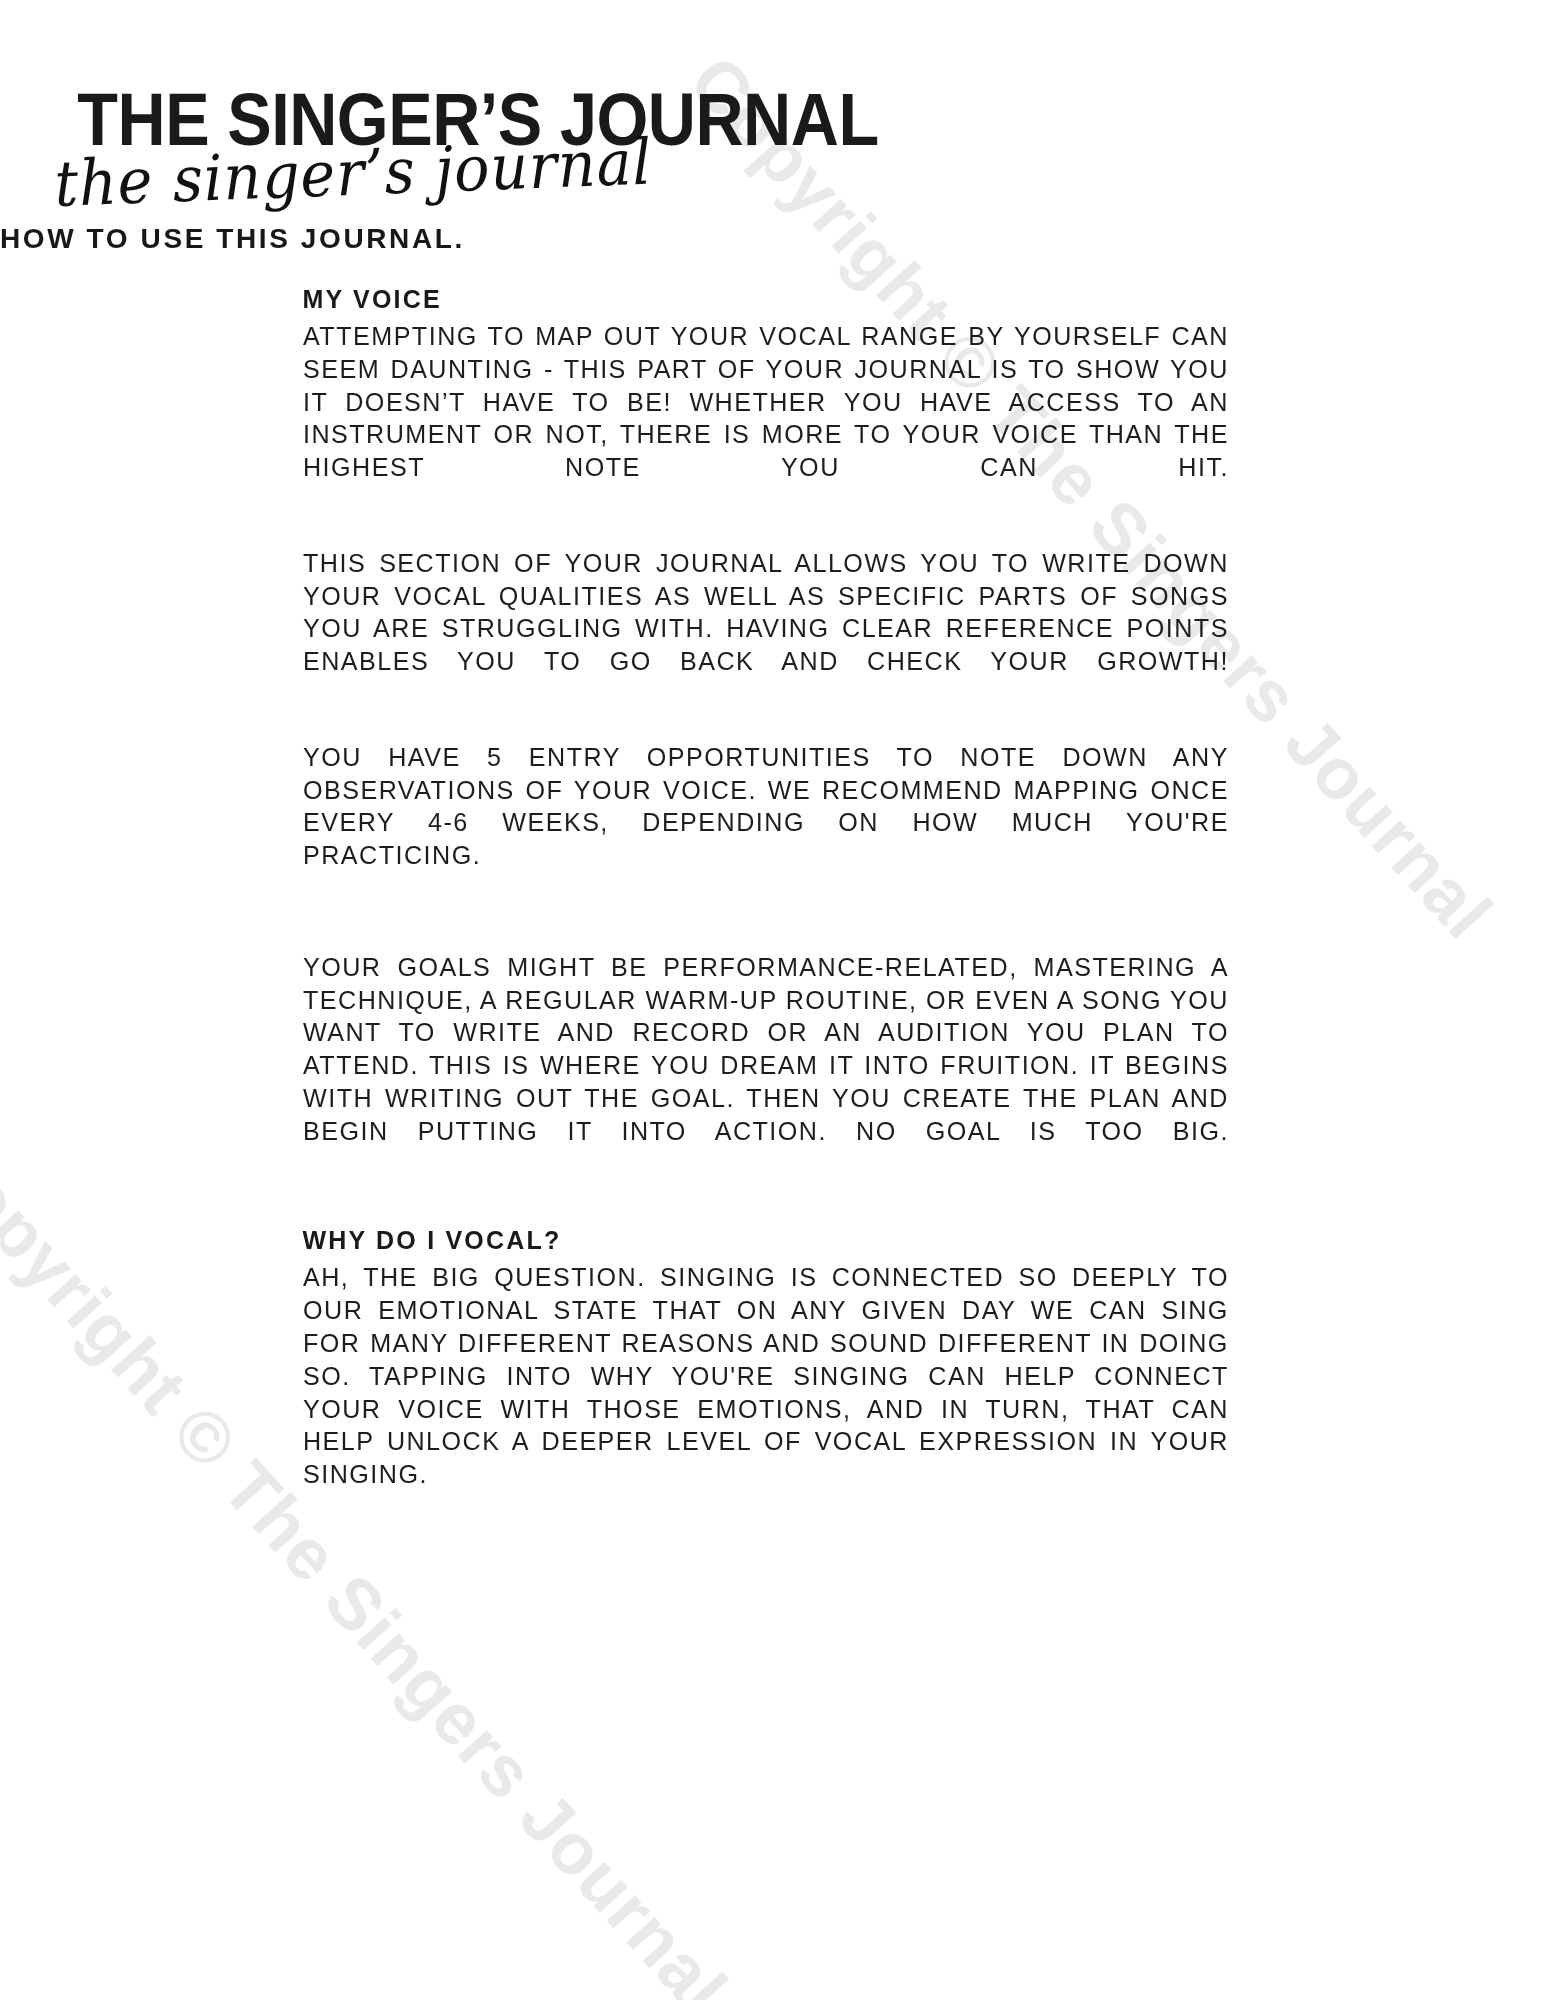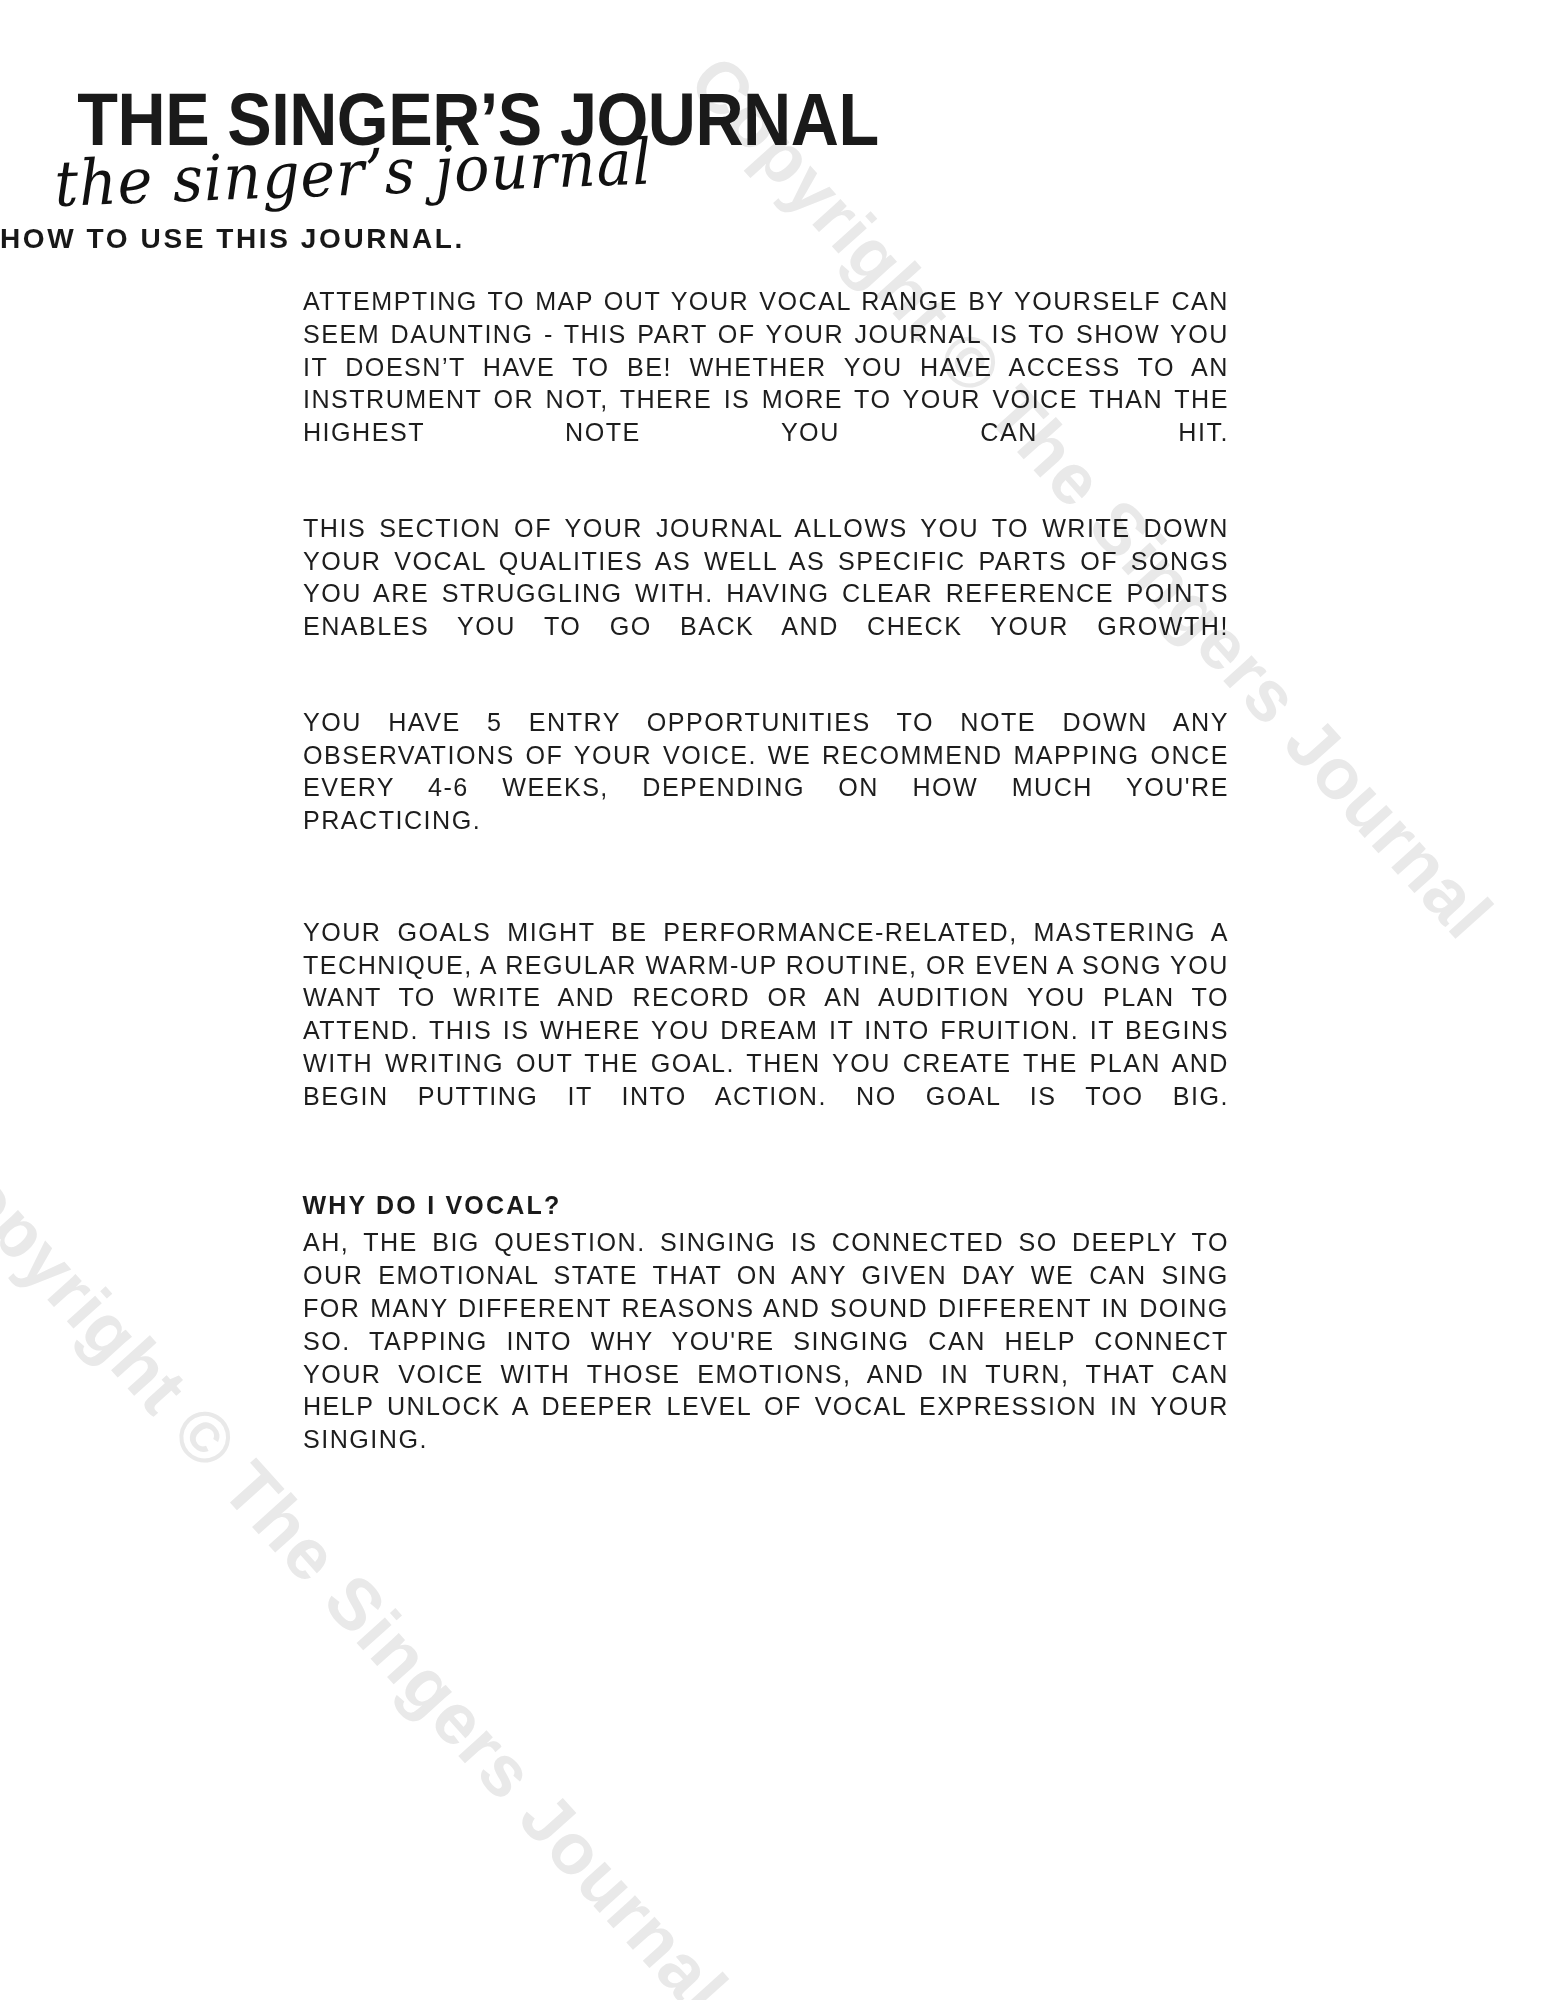--- a/index.html
+++ b/index.html
@@ -147,20 +147,21 @@
   <div class="logo-block">
     <span class="logo-main">THE SINGER’S JOURNAL</span>
     <span class="logo-script">the singer’s journal</span>
   </div>
 
   <div class="page-heading">HOW TO USE THIS JOURNAL.</div>
 
   <div class="content">
 
     <div class="section">
+      <div class="section-heading">MY VOICE</div>
       <p class="para">ATTEMPTING TO MAP OUT YOUR VOCAL RANGE BY YOURSELF CAN SEEM DAUNTING - THIS PART OF YOUR JOURNAL IS TO SHOW YOU IT DOESN’T HAVE TO BE! WHETHER YOU HAVE ACCESS TO AN INSTRUMENT OR NOT, THERE IS MORE TO YOUR VOICE THAN THE HIGHEST NOTE YOU CAN HIT.</p>
       <p class="para">THIS SECTION OF YOUR JOURNAL ALLOWS YOU TO WRITE DOWN YOUR VOCAL QUALITIES AS WELL AS SPECIFIC PARTS OF SONGS YOU ARE STRUGGLING WITH. HAVING CLEAR REFERENCE POINTS ENABLES YOU TO GO BACK AND CHECK YOUR GROWTH!</p>
       <p class="para">YOU HAVE 5 ENTRY OPPORTUNITIES TO NOTE DOWN ANY OBSERVATIONS OF YOUR VOICE. WE RECOMMEND MAPPING ONCE EVERY 4-6 WEEKS, DEPENDING ON HOW MUCH YOU'RE PRACTICING.</p>
     </div>
 
     <div class="section">
       <p class="para">YOUR GOALS MIGHT BE PERFORMANCE-RELATED, MASTERING A TECHNIQUE, A REGULAR WARM-UP ROUTINE, OR EVEN A SONG YOU WANT TO WRITE AND RECORD OR AN AUDITION YOU PLAN TO ATTEND. THIS IS WHERE YOU DREAM IT INTO FRUITION. IT BEGINS WITH WRITING OUT THE GOAL. THEN YOU CREATE THE PLAN AND BEGIN PUTTING IT INTO ACTION. NO GOAL IS TOO BIG.</p>
     </div>
 
     <div class="section">

